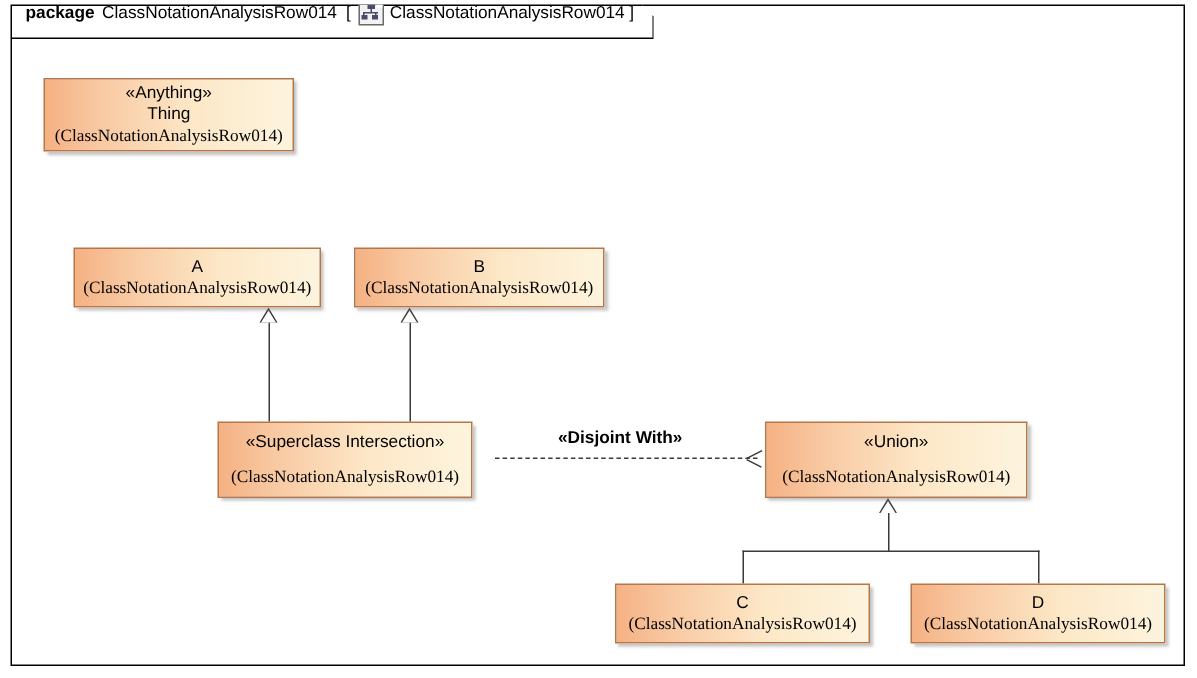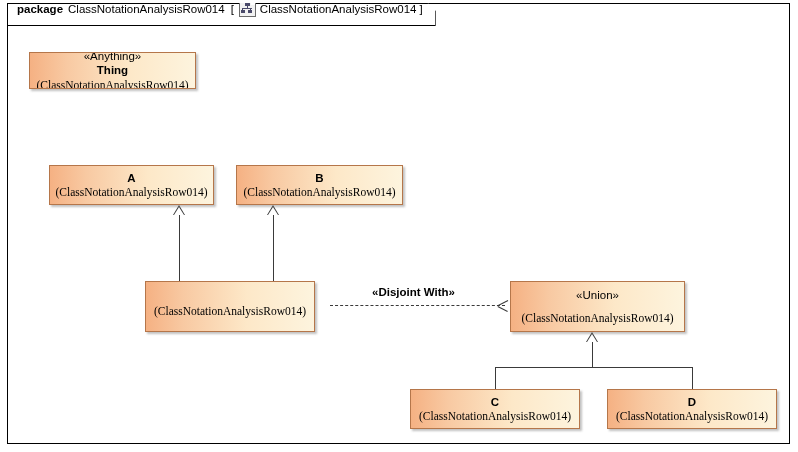--- a/index.html
+++ b/index.html
@@ -91,21 +91,21 @@
     text-align: center;
     font-size: 11.5px;
     line-height: 1.25;
     display: flex;
     flex-direction: column;
     justify-content: center;
     align-items: center;
     overflow: hidden;
   }
   .cls .stereo { display: block; }
-  .cls .nm { display: block; font-weight: bold; }
+  .cls .nm { display: block; font-weight: normal; }
   .cls .qual { display: block; font-family: Liberation Serif, serif; }
   .cls .spacer { display: block; height: 9px; }
 
   
   .line {
     position: absolute;
     background: #3a3a3a;
   }
   .vline { width: 1px; }
   .hline { height: 1px; }
@@ -208,37 +208,38 @@
 
   <div class="line vline" style="left:592px; top:342px; height:26px;"></div>
   <div class="gen-head" style="left:586px; top:332px;">
     <span class="outer"></span>
       <span class="inner"></span>
   </div>
   <div class="line hline" style="left:495px; top:367px; width:198px;"></div>
   <div class="line vline" style="left:495px; top:367px; height:22px;"></div>
   <div class="line vline" style="left:692px; top:367px; height:22px;"></div>
 
-  <div class="cls" style="left:29px; top:52px; width:167px; height:37px;">
+  <div class="cls" style="left:29px; top:52px; width:167px; height:49px;">
     <span class="stereo">«Anything»</span>
     <span class="nm">Thing</span>
     <span class="qual">(ClassNotationAnalysisRow014)</span>
   </div>
 
   <div class="cls" style="left:49px; top:165px; width:165px; height:40px;">
     <span class="nm">A</span>
     <span class="qual">(ClassNotationAnalysisRow014)</span>
   </div>
 
   <div class="cls" style="left:236px; top:165px; width:167px; height:40px;">
     <span class="nm">B</span>
     <span class="qual">(ClassNotationAnalysisRow014)</span>
   </div>
 
   <div class="cls" style="left:145px; top:281px; width:170px; height:51px;">
+    <span class="stereo">«Superclass Intersection»</span>
     <span class="spacer"></span>
     <span class="qual">(ClassNotationAnalysisRow014)</span>
   </div>
 
   <div class="cls" style="left:510px; top:281px; width:175px; height:51px;">
     <span class="stereo">«Union»</span>
     <span class="spacer"></span>
     <span class="qual">(ClassNotationAnalysisRow014)</span>
   </div>
 

